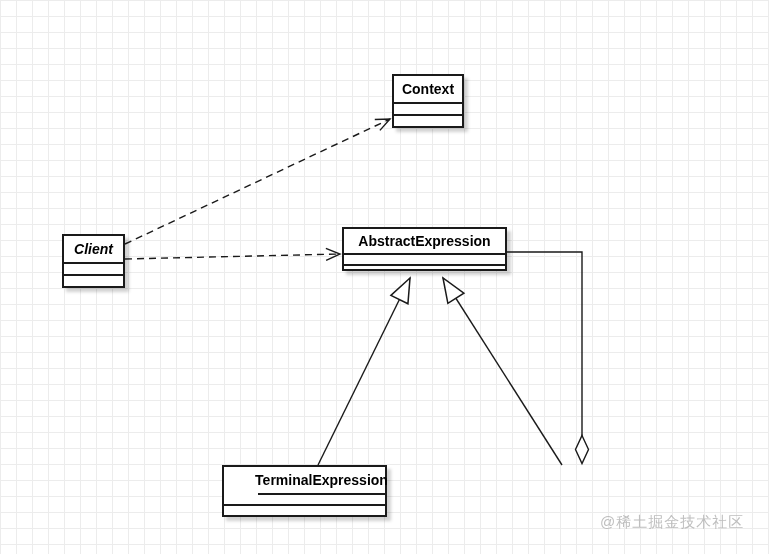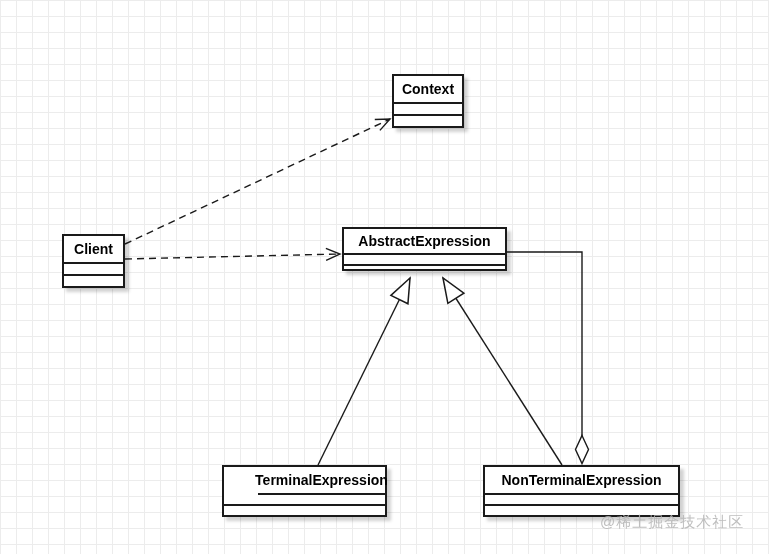--- a/index.html
+++ b/index.html
@@ -42,21 +42,21 @@
     border-bottom: 2px solid #1a1a1a;
     background: #ffffff;
   }
   .uml-comp.last { border-bottom: none; flex: 1 1 auto; }
 
   #box-context      { left: 392px; top: 74px;  width: 72px;  height: 54px; }
   #box-context .uml-title { height: 26px; }
   #box-context .c1  { height: 10px; }
 
   #box-client       { left: 62px;  top: 234px; width: 63px;  height: 54px; }
-  #box-client .uml-title { height: 26px; }
+  #box-client .uml-title { height: 26px; font-style: italic; }
   #box-client .c1   { height: 10px; }
 
   #box-abstract     { left: 342px; top: 227px; width: 165px; height: 44px; }
   #box-abstract .uml-title { height: 24px; }
   #box-abstract .c1 { height: 9px; }
 
   #box-terminal     { left: 222px; top: 465px; width: 165px; height: 52px; }
   #box-terminal .uml-title { height: 26px; margin-left: 34px; }
   #box-terminal .c1 { height: 9px; }
 
@@ -107,25 +107,20 @@
     <div class="uml-comp c1"></div>
     <div class="uml-comp last"></div>
   </div>
 
   <div class="uml-class" id="box-terminal">
     <div class="uml-title">TerminalExpression</div>
     <div class="uml-comp c1"></div>
     <div class="uml-comp last"></div>
   </div>
 
-  <div class="uml-class" id="box-nonterminal">
-    <div class="uml-title">NonTerminalExpression</div>
-    <div class="uml-comp c1"></div>
-    <div class="uml-comp last"></div>
-  </div>
 
   <svg id="connector-layer" viewBox="0 0 769 554" xmlns="http://www.w3.org/2000/svg">
     <defs>
       <marker id="openArrow" markerUnits="userSpaceOnUse" markerWidth="18" markerHeight="16" viewBox="0 0 18 16" refX="16" refY="8" orient="auto">
         <path d="M 2,2 L 16,8 L 2,14" fill="none" stroke="#1a1a1a" stroke-width="1.4"></path>
       </marker>
       <marker id="hollowTriangle" markerUnits="userSpaceOnUse" markerWidth="28" markerHeight="22" viewBox="0 0 28 22" refX="26" refY="11" orient="auto">
         <path d="M 26,11 L 2,1.5 L 2,20.5 Z" fill="#ffffff" stroke="#1a1a1a" stroke-width="1.5"></path>
       </marker>
     </defs>

